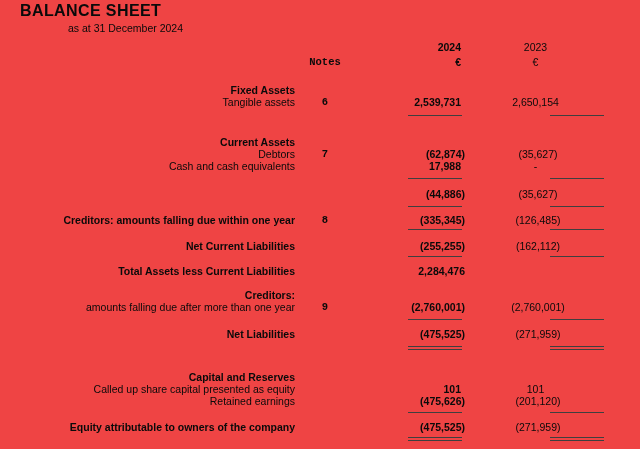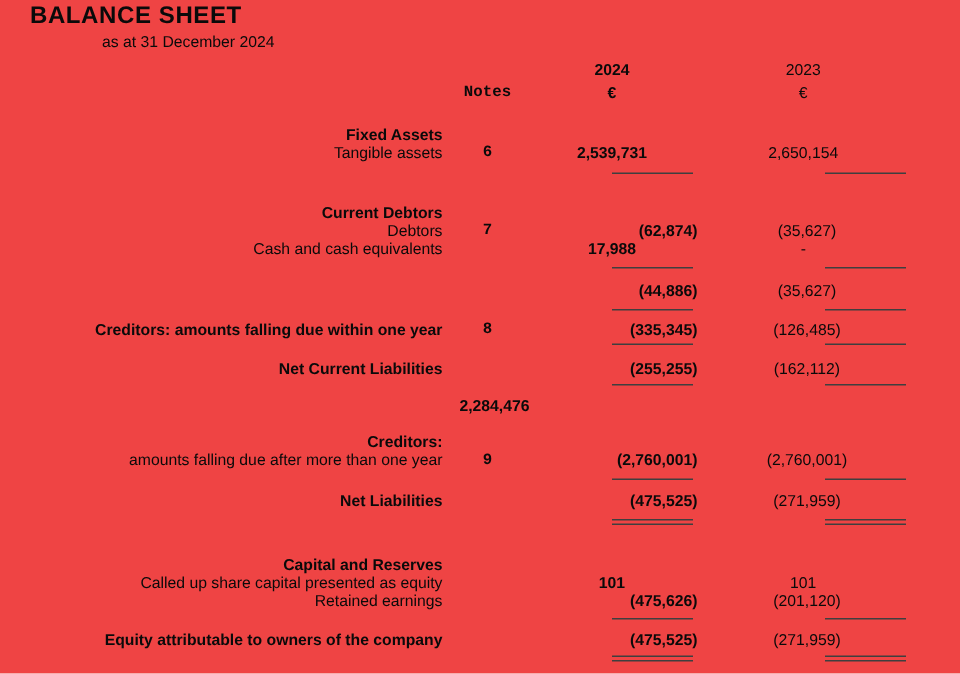--- a/index.html
+++ b/index.html
@@ -10,21 +10,21 @@
   .subtitle { position:absolute; left:20px; top:22px; font-size:10.5px; line-height:12px;margin-left:48px; }
 
   .row { position:absolute; left:20px; width:591px; display:grid;
          grid-template-columns:275px 60px 112px 144px;
          font-size:10.5px; line-height:12px; align-items:end; }
   .lbl  { text-align:right; }
   .b    { font-weight:bold; }
   .note { text-align:center; font-weight:bold;font-family:Liberation Mono, monospace; }
   .v24  { text-align:right; font-weight:bold; padding-right:2px; white-space:nowrap; }
   .v23  { text-align:center; padding-right:2px; white-space:nowrap; }
-  .v24.np { padding-right:6px;text-align:center; }
+  .v24.np { padding-right:6px; }
   .v23.np { padding-right:7px; }
 
   .rule  { position:absolute; width:54px; height:1px; background:#3f3f3f; }
   .rule2 { position:absolute; width:54px; height:4px; box-sizing:border-box;
            border-top:1px solid #3f3f3f; border-bottom:1px solid #3f3f3f; }
   .c24 { left:408px; }
   .c23 { left:550px; }
 </style>
 </head>
 <body>
@@ -53,21 +53,21 @@
   <div class="row" style="top:96px">
     <div class="lbl">Tangible assets</div>
     <div class="note">6</div>
     <div class="v24 np">2,539,731</div>
     <div class="v23 np">2,650,154</div>
   </div>
   <div class="rule c24" style="top:115px"></div>
   <div class="rule c23" style="top:115px"></div>
 
   <div class="row" style="top:136px">
-    <div class="lbl b">Current Debtors</div>
+    <div class="lbl b">Current Assets</div>
   </div>
   <div class="row" style="top:148px">
     <div class="lbl">Debtors</div>
     <div class="note">7</div>
     <div class="v24">(62,874)</div>
     <div class="v23">(35,627)</div>
   </div>
   <div class="row" style="top:160px">
     <div class="lbl">Cash and cash equivalents</div>
     <div class="note"></div>
@@ -97,20 +97,21 @@
   <div class="row" style="top:240px">
     <div class="lbl b">Net Current Liabilities</div>
     <div class="note"></div>
     <div class="v24">(255,255)</div>
     <div class="v23">(162,112)</div>
   </div>
   <div class="rule c24" style="top:256px"></div>
   <div class="rule c23" style="top:256px"></div>
 
   <div class="row" style="top:265px">
+    <div class="lbl b">Total Assets less Current Liabilities</div>
     <div class="note"></div>
     <div class="v24">2,284,476</div>
   </div>
 
   <div class="row" style="top:289px">
     <div class="lbl">
       <div class="b">Creditors:</div>
       <div>amounts falling due after more than one year</div>
     </div>
     <div class="note">9</div>

